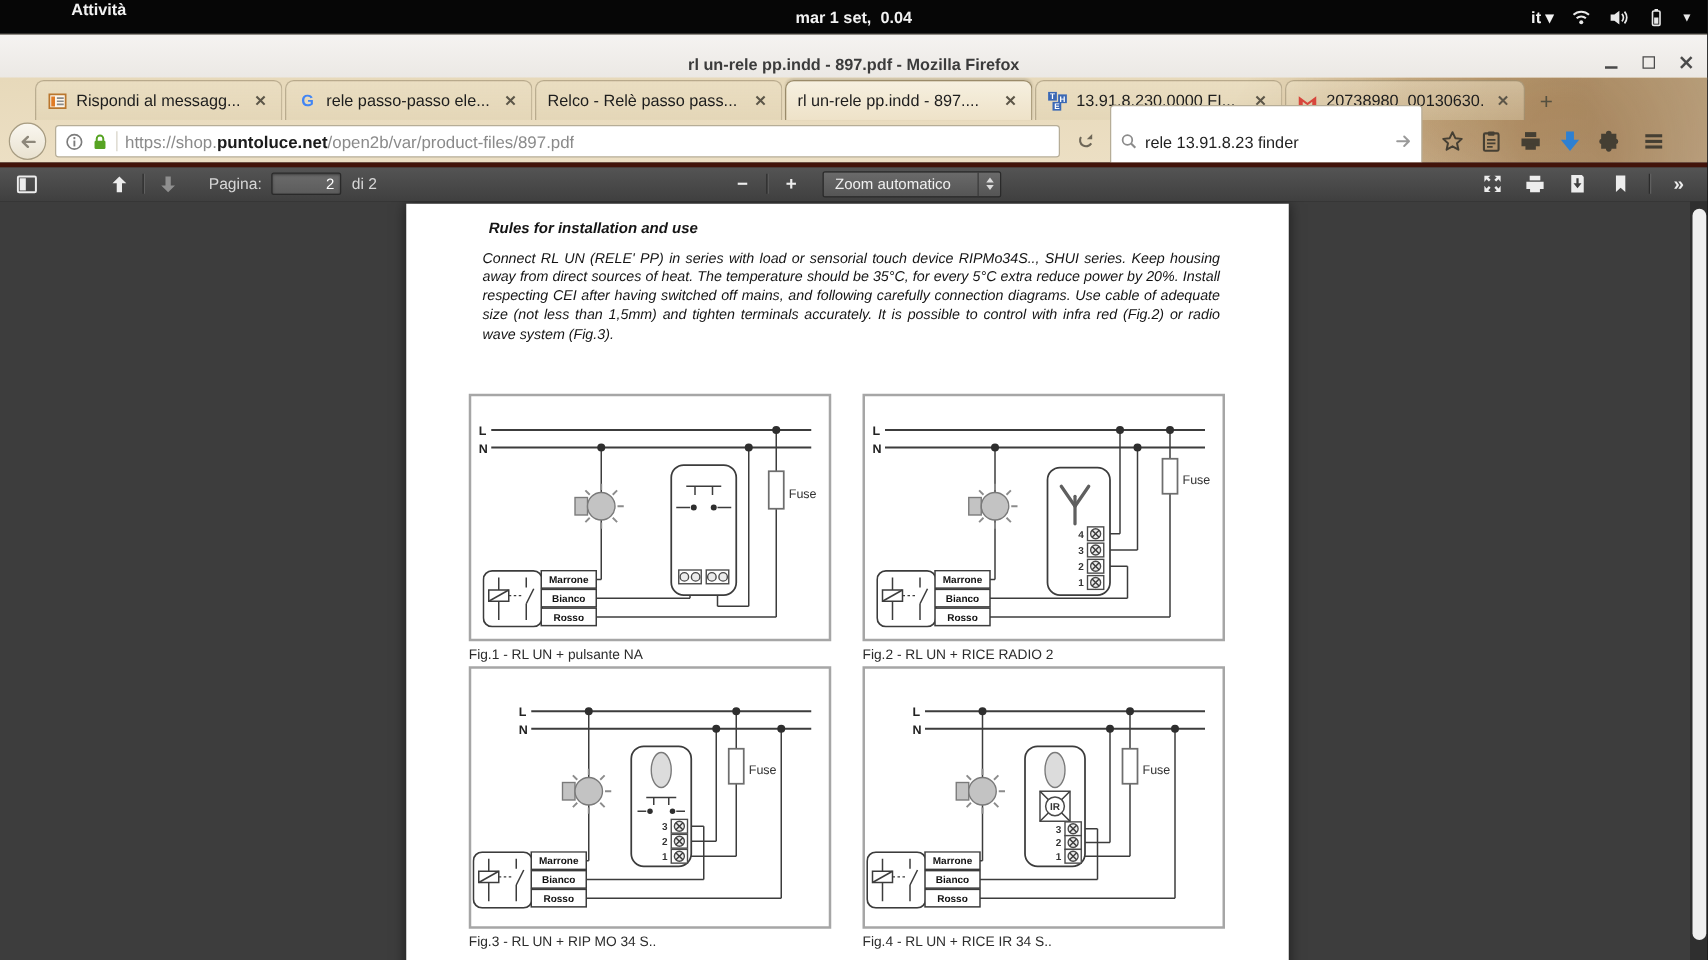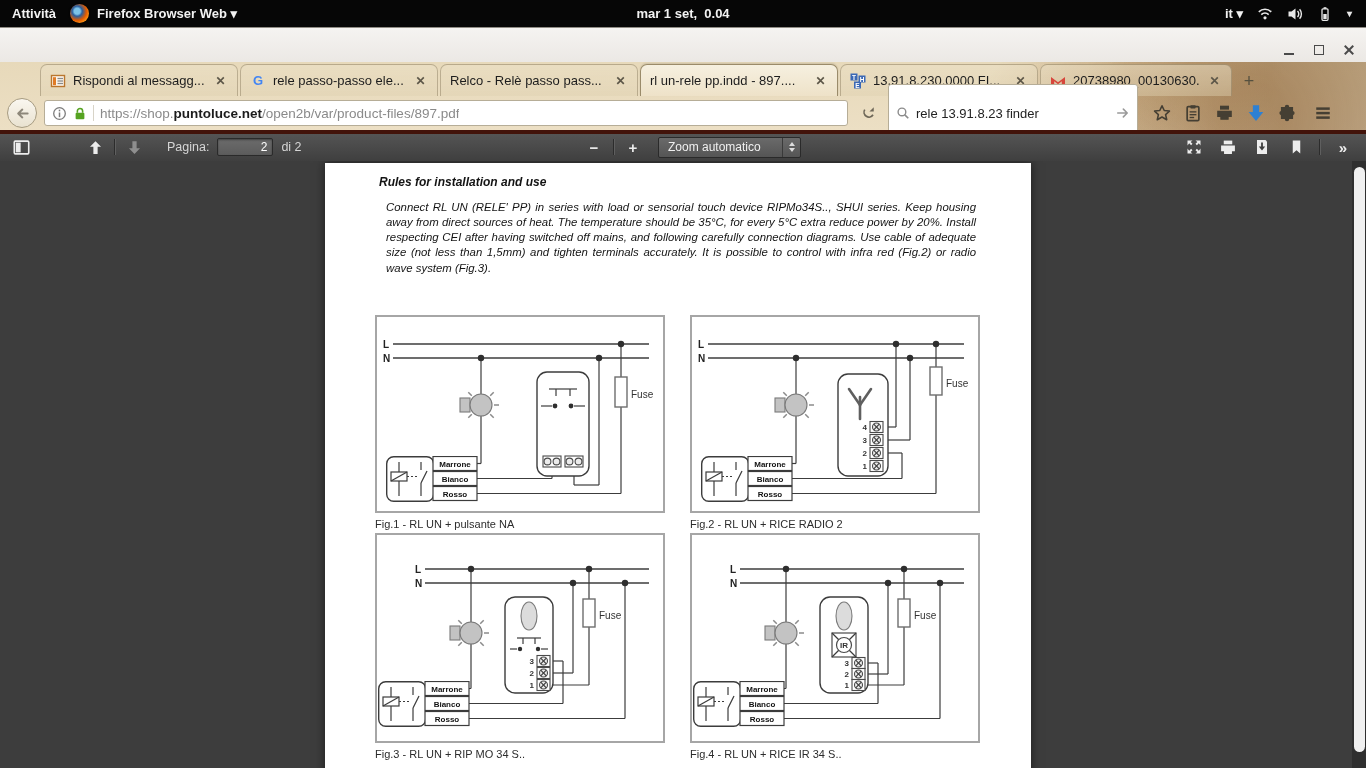--- a/index.html
+++ b/index.html
@@ -2,21 +2,21 @@
 <html><head>
 <meta charset="utf-8">
 <style>
   html,body{margin:0;padding:0;background:#000;}
   body{width:1366px;height:768px;overflow:hidden;font-family:"Liberation Sans",sans-serif;-webkit-font-smoothing:antialiased;}
   #screen{position:relative;width:1366px;height:768px;background:#3d3d3d;overflow:hidden;}
 
   
   .topbar{position:absolute;top:0;left:0;right:0;height:27px;background:#060606;color:#f2f2f2;
           font-size:13px;font-weight:bold;}
-  .topbar .left{position:absolute;left:0;top:0;height:27px;display:flex;align-items:center;gap:14px;padding-left:12px;}
+  .topbar .left{position:absolute;left:0;top:0;height:27px;display:flex;align-items:center;gap:14px;padding-left:12px;flex-direction:column;}
   .ff-orb{width:19px;height:19px;border-radius:50%;
           background:radial-gradient(circle at 38% 38%, #7cc2e8 0 18%, #2b5f9e 30%, #e25a00 55%, #ff9c1a 78%, #b34a00 100%);
           box-shadow:0 0 2px #000;}
   .topbar .clock{position:absolute;left:0;right:0;top:0;height:27px;display:flex;align-items:center;justify-content:center;white-space:pre;}
   .topbar .right{position:absolute;right:0;top:0;height:27px;display:flex;align-items:center;gap:14px;padding-right:14px;}
   .sysicon{display:flex;align-items:center;color:#e8e8e8;}
 
   
   .titlebar{position:absolute;top:27px;left:0;right:0;height:35px;
             background:linear-gradient(#f5f3f1,#ebe8e4);border-top:1px solid #8f8b84;border-bottom:1px solid #cfc9bd;}
@@ -29,21 +29,21 @@
   .wc-close::before{transform:rotate(45deg);} .wc-close::after{transform:rotate(-45deg);}
 
   
   .chrome{position:absolute;top:62px;left:0;right:0;height:68px;background:linear-gradient(#e7d9ba,#ecdfc4);overflow:hidden;}
   .theme-art{position:absolute;top:0;right:0;width:520px;height:68px;opacity:.85;pointer-events:none;
      background:
        radial-gradient(circle at 78% 80%, rgba(133,86,38,.50) 0 8%, rgba(133,86,38,0) 42%),
        radial-gradient(circle at 60% 10%, rgba(155,108,52,.35) 0 10%, rgba(155,108,52,0) 40%),
        radial-gradient(circle at 92% 30%, rgba(110,70,30,.40) 0 12%, rgba(110,70,30,0) 45%),
        radial-gradient(circle at 45% 90%, rgba(150,105,55,.30) 0 8%, rgba(150,105,55,0) 35%);}
-  .tabstrip{position:absolute;top:0;left:16px;right:0;height:34px;display:flex;align-items:flex-end;padding-left:24px;}
+  .tabstrip{position:absolute;top:0;left:4px;right:0;height:34px;display:flex;align-items:flex-end;padding-left:24px;}
   .tab{height:32px;width:198px;display:flex;align-items:center;gap:7px;padding:0 9px;box-sizing:border-box;
        border-radius:7px 7px 0 0;font-size:13px;color:#1d1d1d;border:1px solid rgba(105,90,62,.35);border-bottom:none;
        background:linear-gradient(rgba(236,225,199,.55),rgba(222,208,176,.45));margin-right:2px;min-width:0;}
   .tab.active{background:linear-gradient(#f6f0e0,#eee2c8);border-color:#9a8b6a;box-shadow:0 -1px 2px rgba(0,0,0,.12);}
   .tab .tlabel{flex:1;white-space:nowrap;overflow:hidden;min-width:0;}
   .tab .tclose{flex:none;color:#5c5648;font-size:12px;font-weight:bold;width:15px;text-align:center;cursor:default;}
   .favicon{flex:none;width:16px;height:16px;display:flex;align-items:center;justify-content:center;}
   .newtab{height:26px;width:30px;margin-bottom:2px;display:flex;align-items:center;justify-content:center;
           font-size:18px;color:#55503f;}
 
@@ -84,21 +84,21 @@
   .tri-dn{width:0;height:0;border-left:3.5px solid transparent;border-right:3.5px solid transparent;border-top:4px solid #ddd;}
   .chev{font-size:15px;font-weight:bold;color:#ededed;}
   .pm{font-size:15px;font-weight:bold;}
 
   
   .viewport{position:absolute;top:161px;left:0;right:0;bottom:0;background:#3d3d3d;overflow:hidden;}
   .scroll-track{position:absolute;top:0;right:0;width:14px;bottom:0;background:#2f2f2f;}
   .scroll-thumb{position:absolute;top:6px;right:1.5px;width:11px;height:585px;background:#f0f0f0;border-radius:6px;}
   .page{position:absolute;left:325px;top:2px;width:706px;height:640px;background:#fff;box-shadow:0 0 10px rgba(0,0,0,.55);}
   .doc{position:absolute;left:50px;top:12px;width:612px;color:#141414;}
-  .doc h3{margin:0 0 3px 4px;font-size:12px;font-style:italic;}
+  .doc h3{margin:0 0 3px 16px;font-size:12px;font-style:italic;}
   .doc p.body{margin:11px;font-size:11.4px;font-style:italic;line-height:1.33;text-align:justify;}
   .doc p.note{margin:12px 0 0 0;font-size:11.6px;font-style:italic;font-weight:bold;line-height:1.35;text-align:justify;}
   .figure{position:absolute;}
   .figbox{border:2px solid #a6a6a6;background:#fff;}
   .figcaption{margin-top:5px;font-size:11px;color:#2c2c2c;}
   .fig svg{display:block;}
   .sprite{position:absolute;width:0;height:0;overflow:hidden;}
   .wire{stroke:#3c3c3c;stroke-width:1.2;fill:none;}
   .mains{stroke:#3c3c3c;stroke-width:1.6;fill:none;}
   .dot{fill:#2e2e2e;}
@@ -255,20 +255,21 @@
       <span class="sysicon">
           <svg width="16" height="16">
             <use href="#i-battery"></use>
           </svg>
         </span>
       <span style="font-size:10px;color:#e8e8e8;">▾</span>
     </div>
   </div>
 
   <div class="titlebar">
+    <div class="wtitle">rl un-rele pp.indd - 897.pdf - Mozilla Firefox</div>
     <div class="winctrls">
       <span class="wc wc-min"></span>
       <span class="wc wc-max"></span>
       <span class="wc wc-close"></span>
     </div>
   </div>
 
   <div class="chrome">
     <div class="theme-art"></div>
 

